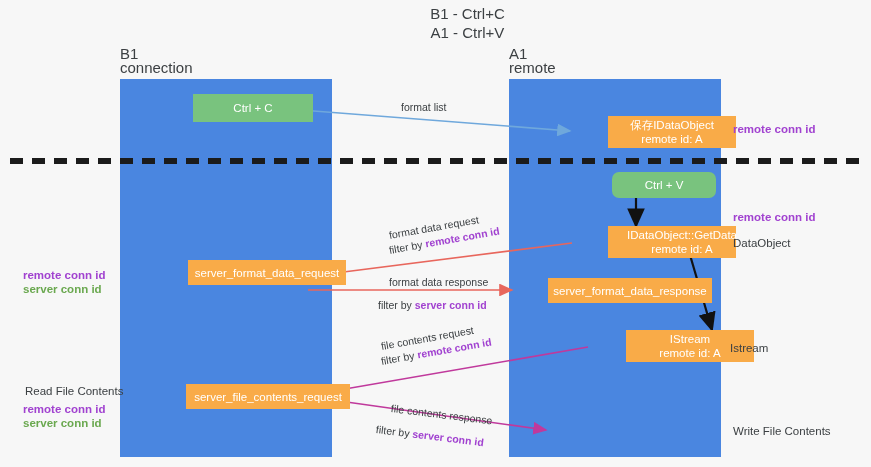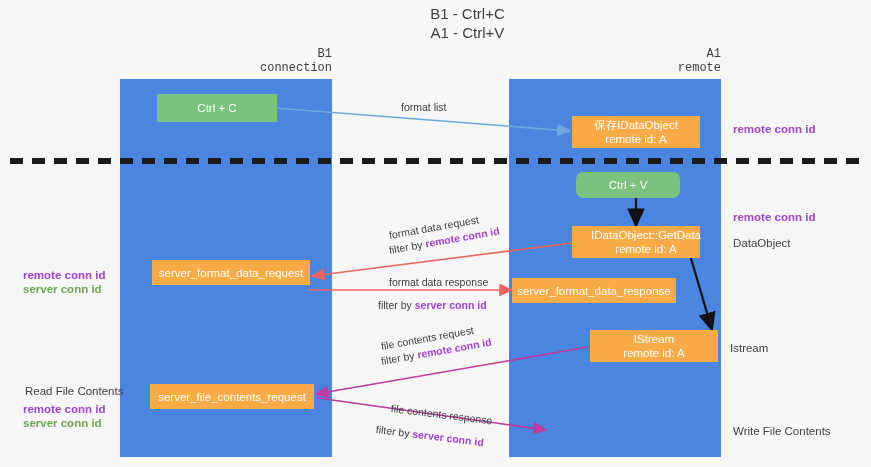--- a/index.html
+++ b/index.html
@@ -21,26 +21,25 @@
     width: 871px;
     height: 467px;
     pointer-events: none;
   }
   .lane {
     position: absolute;
     background: #4a86e0;
   }
   .lane-title {
     position: absolute;
-    text-align: right;
+    text-align: left;
     color: #3c4043;
-    font-size: 12px;
+    font-size: 15px;
     line-height: 14px;
     white-space: pre-line;
-    font-family: Liberation Mono, monospace;
   }
   .title {
     position: absolute;
     left: 0;
     width: 871px;
     text-align: center;
     color: #3c4043;
     font-size: 15px;
     line-height: 19px;
     white-space: pre-line;
@@ -50,20 +49,21 @@
     display: flex;
     align-items: center;
     justify-content: center;
     text-align: center;
     color: #ffffff;
     font-size: 11.5px;
     line-height: 14px;
     white-space: pre-line;
     box-sizing: border-box;
     padding: 2px 4px;
+    margin-left: 36px;
   }
   .box.orange { background: #f9ab48; }
   .box.green  { background: #79c37e; }
   .sidelabel {
     position: absolute;
     font-size: 11.5px;
     line-height: 15px;
     color: #3c4043;
     white-space: pre-line;
   }

